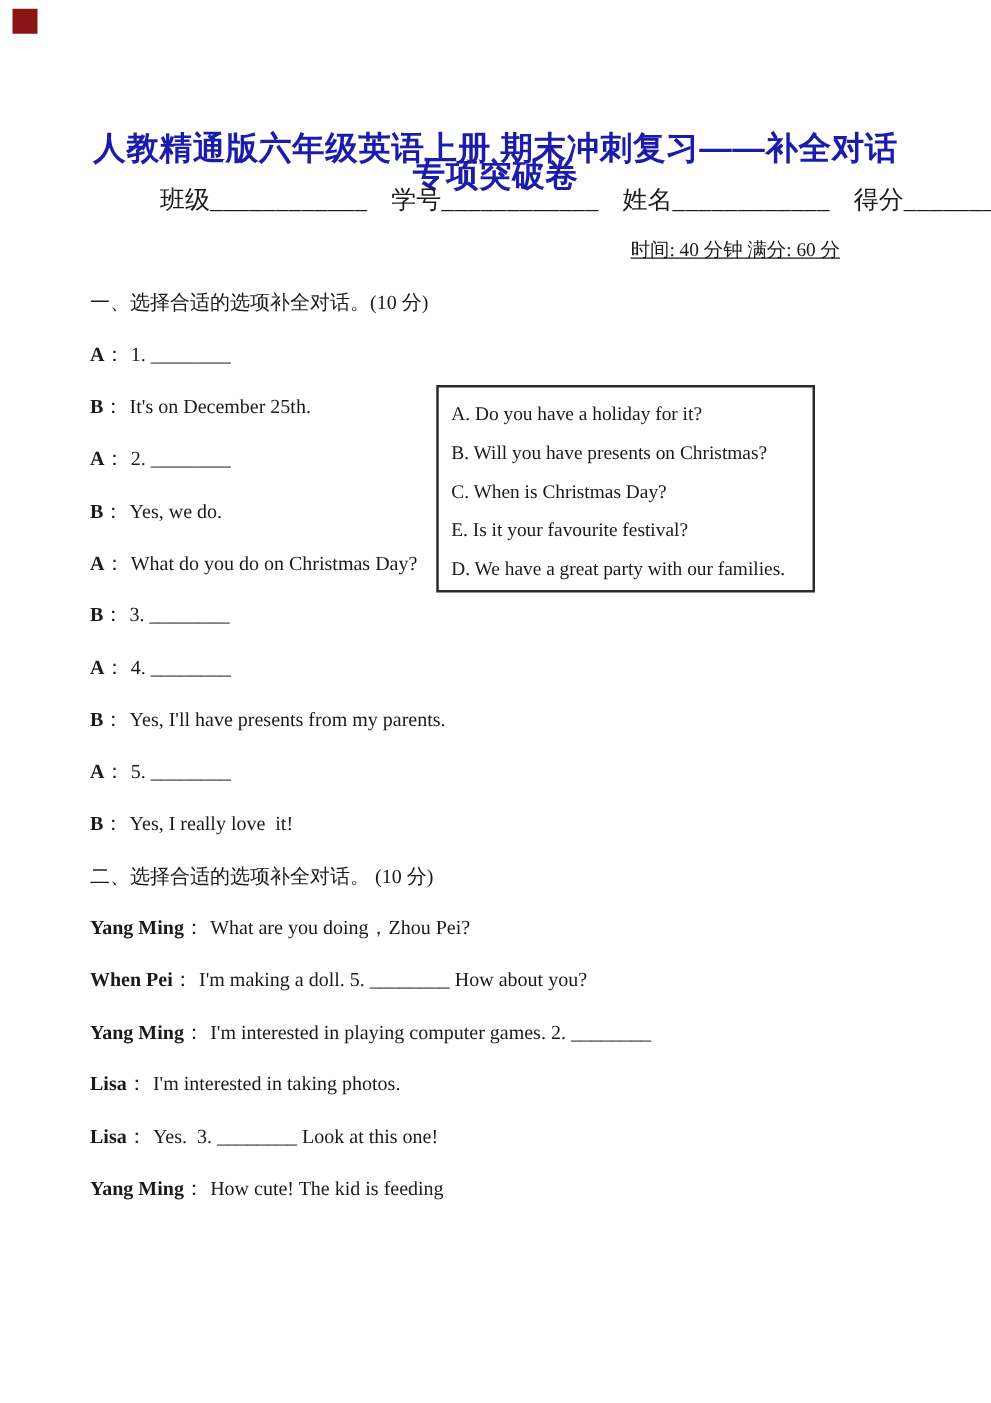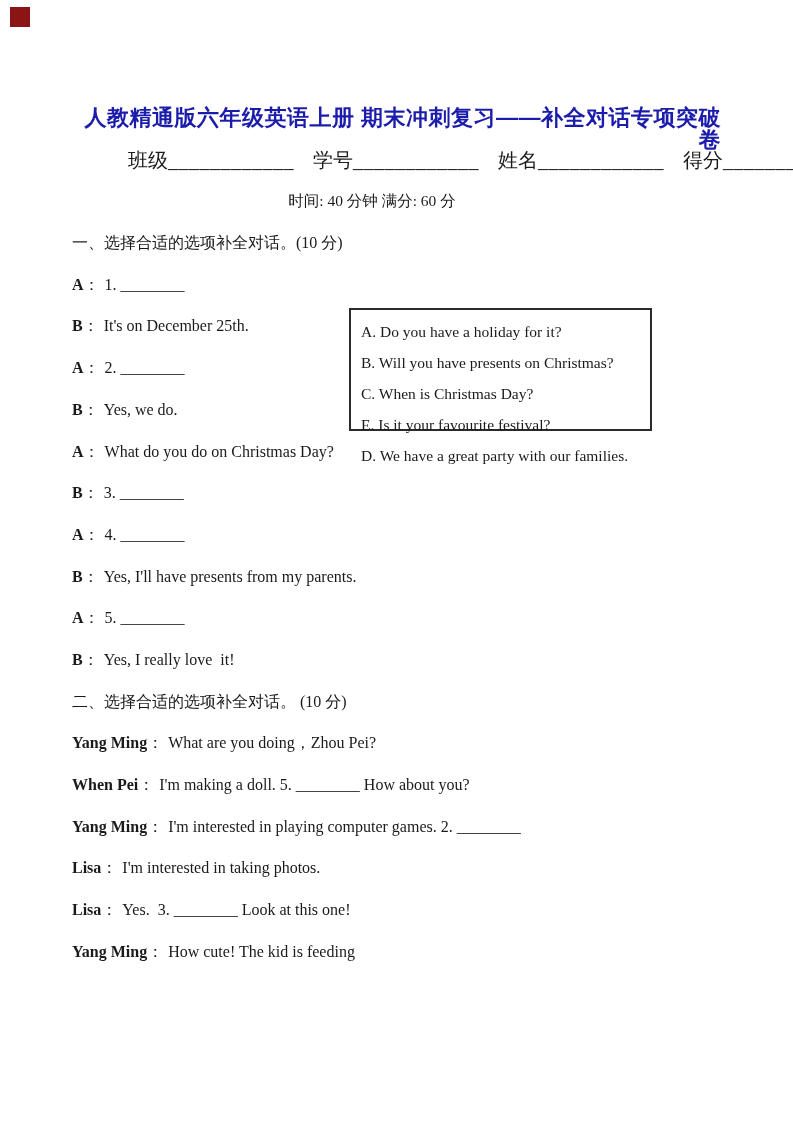--- a/index.html
+++ b/index.html
@@ -19,40 +19,40 @@
     width: 20px;
     height: 20px;
     background: #8b1414;
   }
   .doc { padding: 107px 72px 0 72px; }
   .row { height: 41.7px; line-height: 22px; overflow: visible; }
   .title {
     margin: 0;
     font-family: "Liberation Sans", sans-serif;
     font-weight: bold;
-    font-size: 22px;
+    font-size: 26px;
     color: #1c1cac;
-    text-align: right;
+    text-align: center;
     letter-spacing: 0.5px;
   }
   .form-row { padding-left: 56px; font-size: 20px; white-space: nowrap; }
   .form-field { margin-right: 14px; }
   .form-field .blank { letter-spacing: 0.5px; }
-  .meta-row { text-align: center; padding-right: 49px; font-size: 15.5px; }
+  .meta-row { text-align: right; padding-right: 49px; font-size: 15.5px; text-decoration: underline; }
   .heading { font-size: 16px; }
   .line { font-size: 16px; white-space: pre-wrap; }
   .spk { font-weight: bold; }
   .colon { font-weight: normal; }
   .txt { margin-left: 5px; }
   .options-box {
     position: absolute;
     left: 349px;
     top: 308px;
     width: 303px;
-    height: 123px;
+    height: 166px;
     box-sizing: border-box;
     border: 2px solid #2b2b2b;
     padding: 11px 4px 0 10px;
     background: #ffffff;
   }
   .opt { height: 31px; line-height: 22px; font-size: 15.5px; white-space: nowrap; }
 </style>
 </head>
 <body>
 

